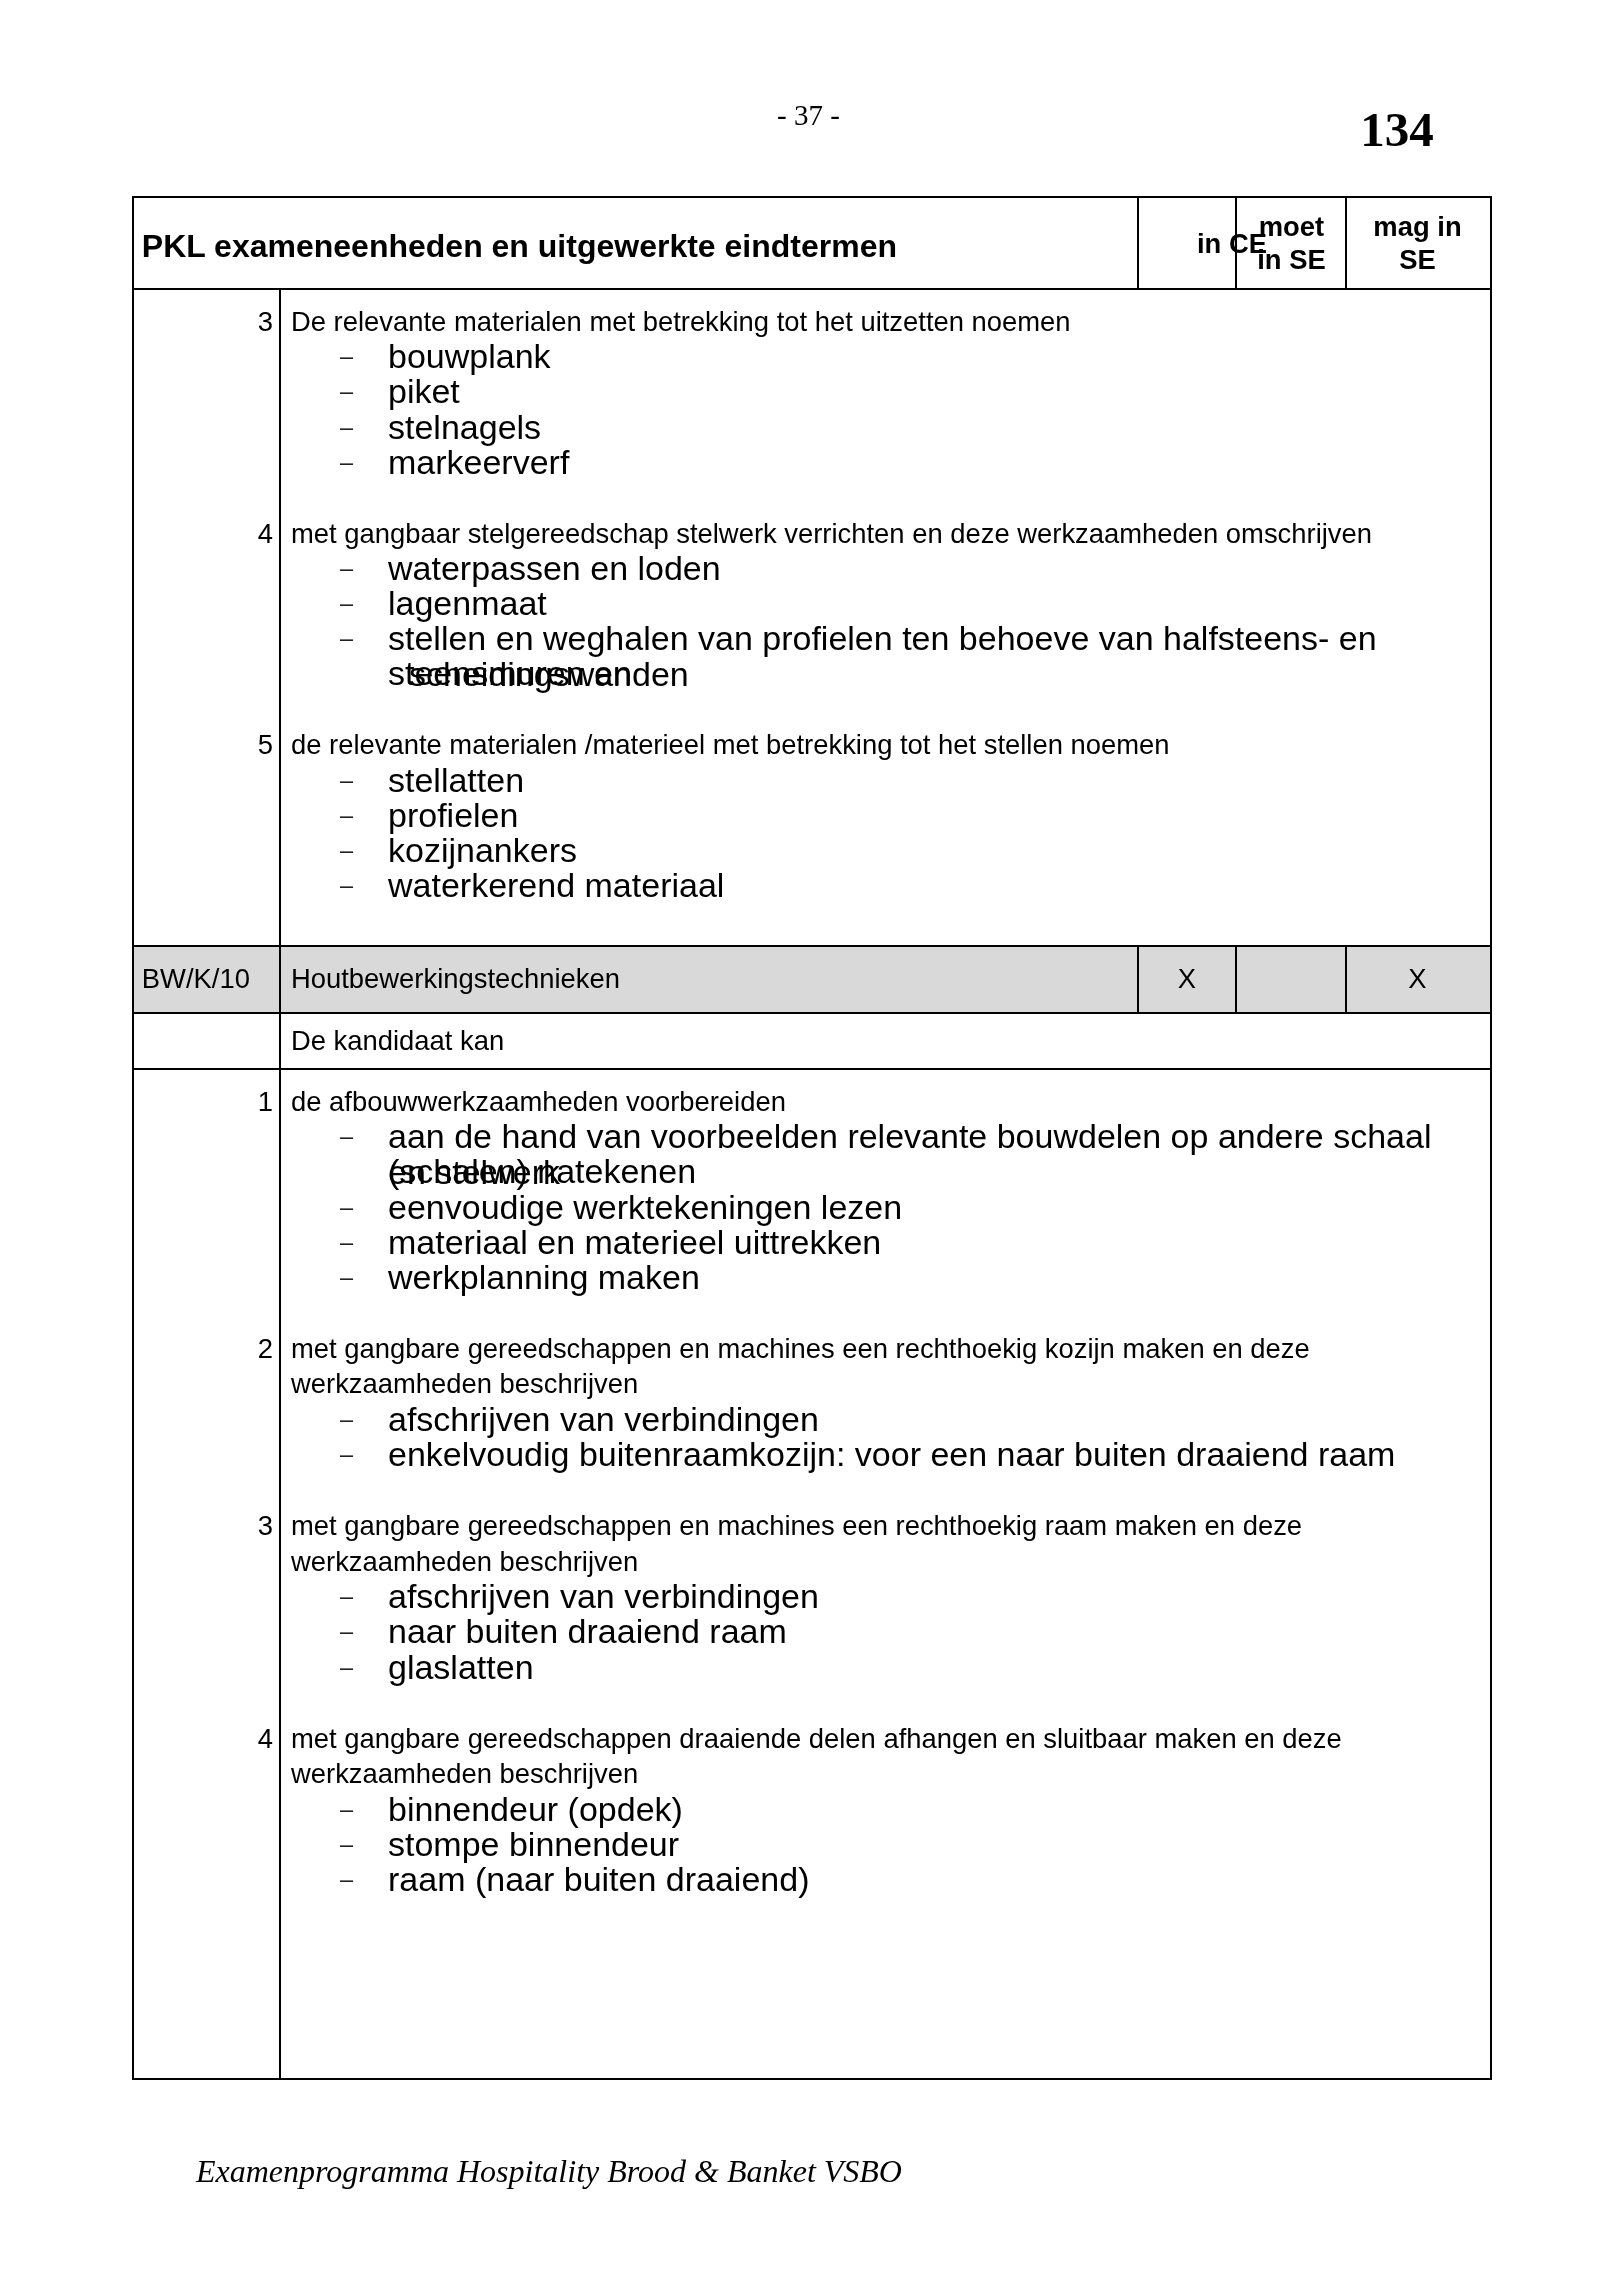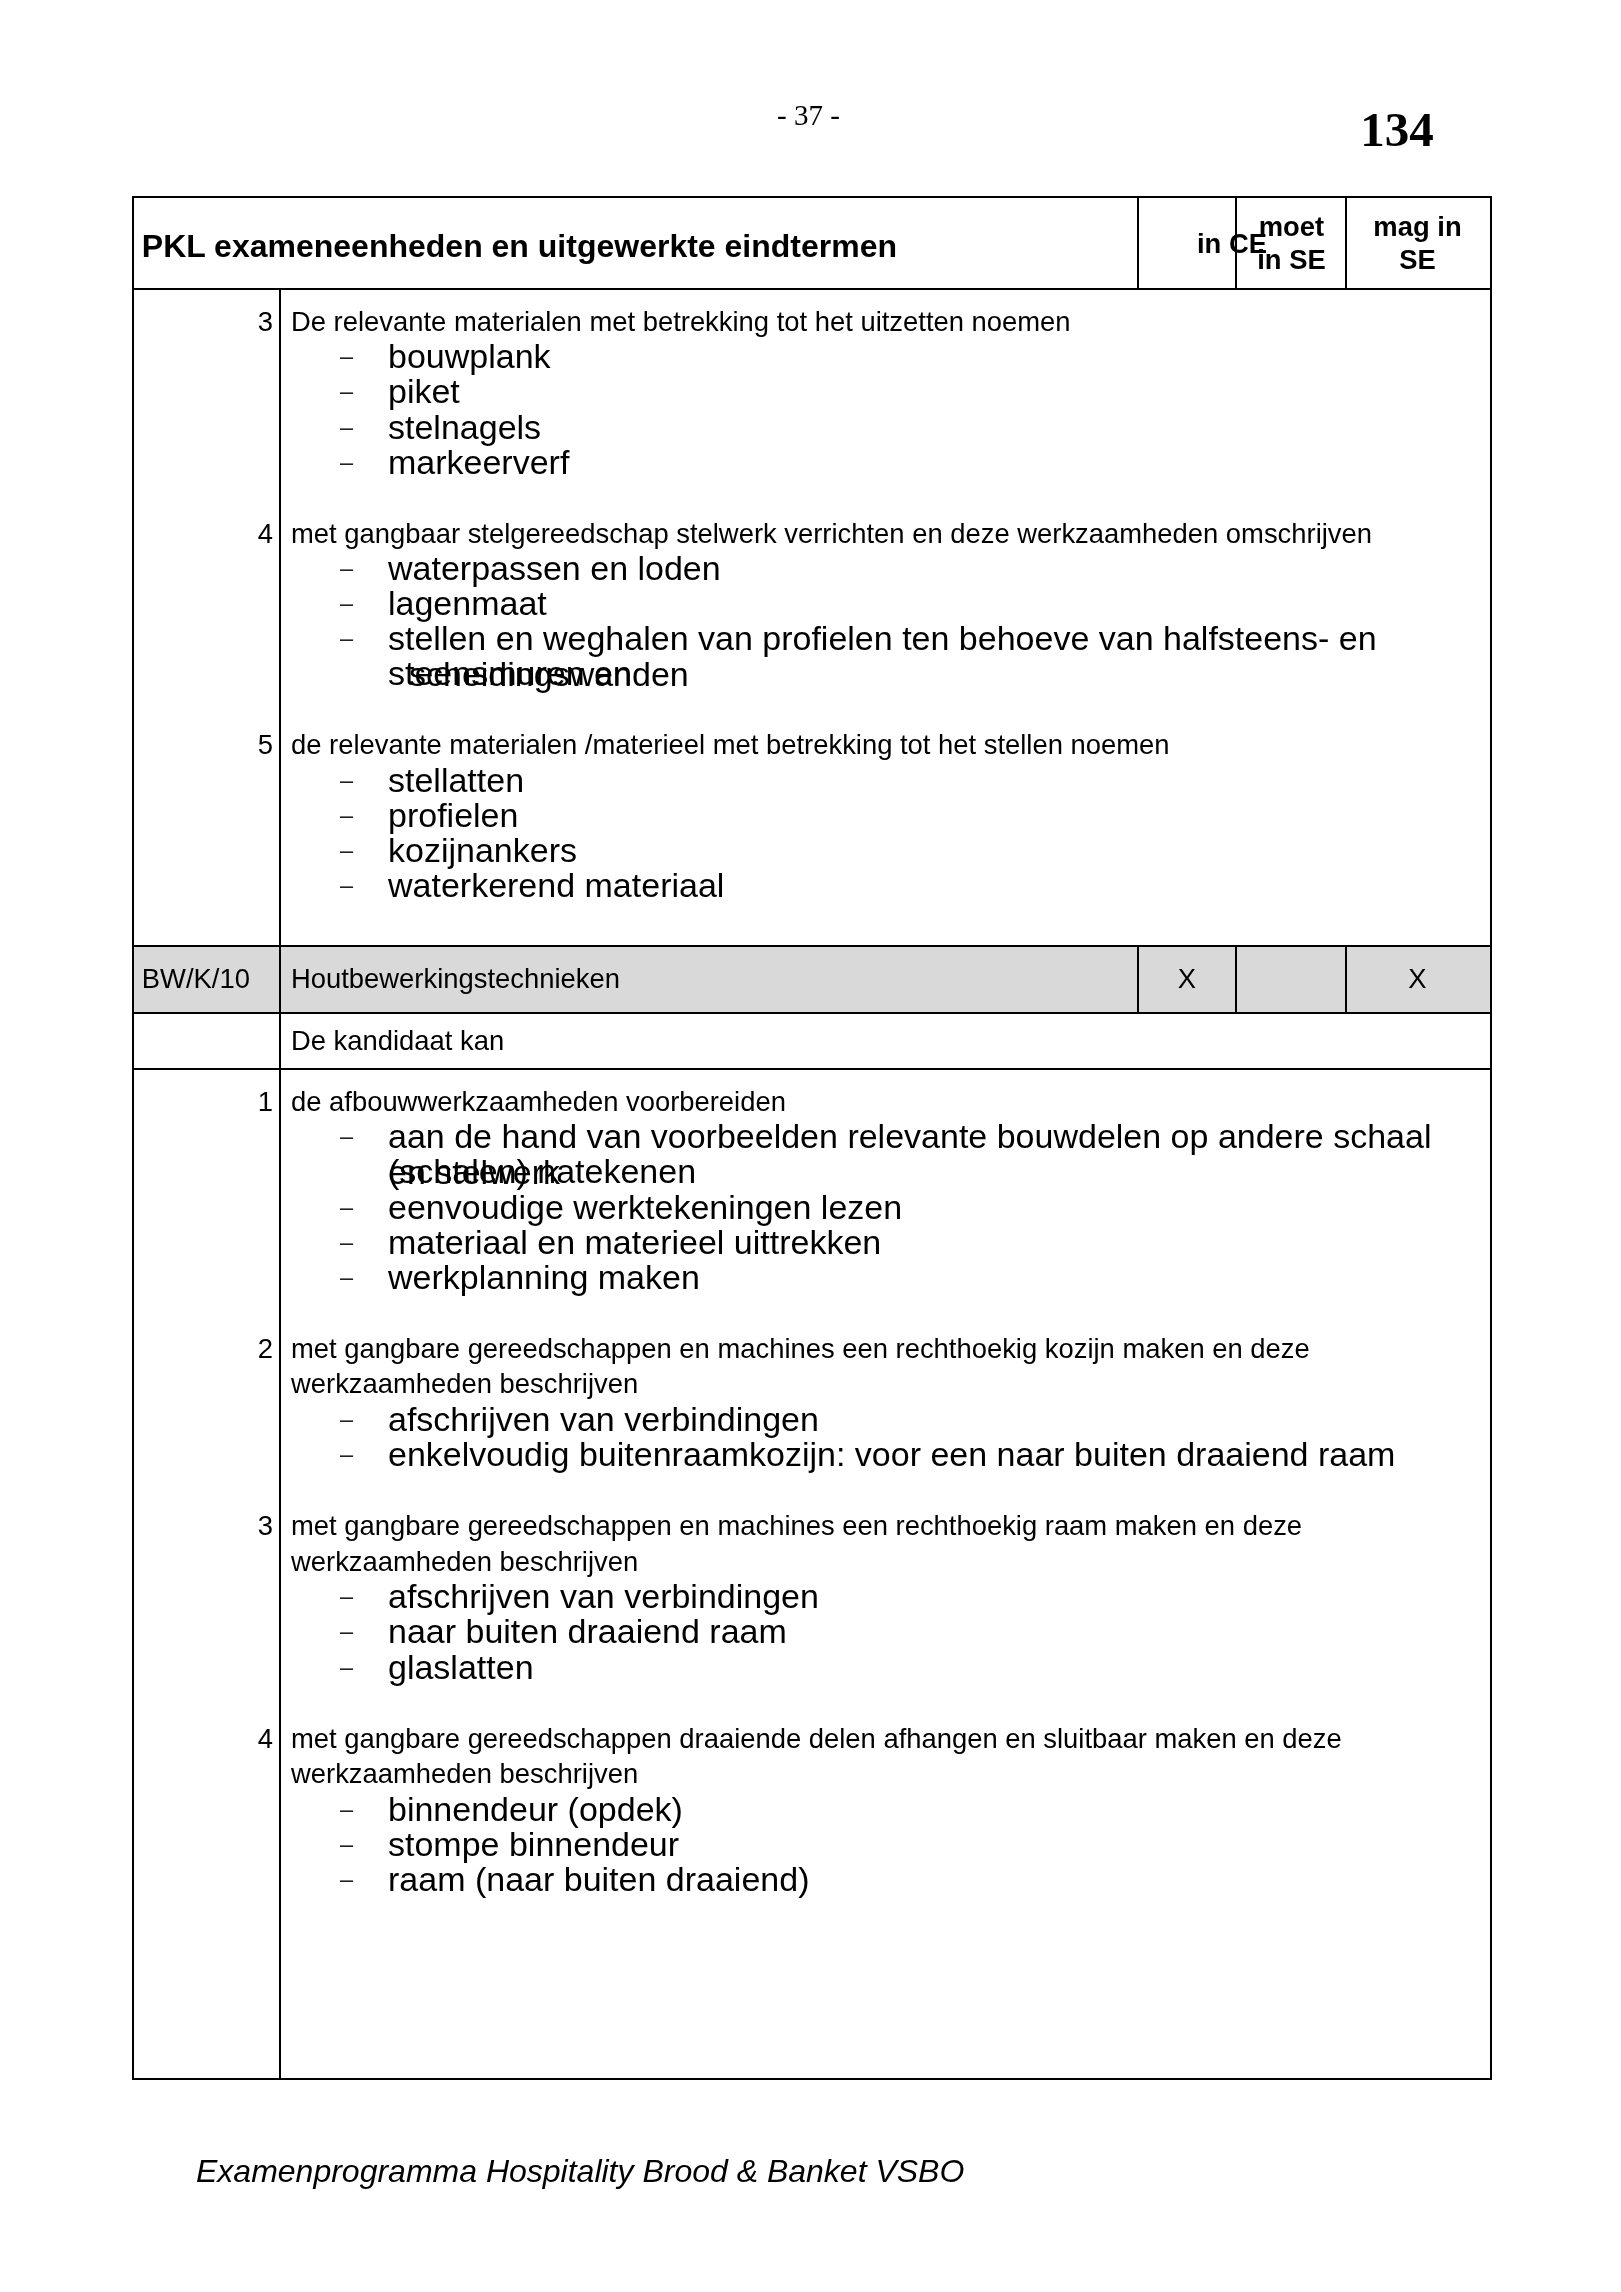--- a/index.html
+++ b/index.html
@@ -60,21 +60,21 @@
       position: absolute; top: 747px; height: 67px; display: flex; align-items: center; justify-content: center;
       font-size: 27.4px;
     }
     .kan-cell {
       position: absolute; left: 157px; top: 814px; height: 57px; display: flex; align-items: center;
       font-size: 27.4px;
     }
 
     .footer {
       position: absolute; left: 196px; top: 2152px;
-      font-family: Liberation Sans, sans-serif; font-style: italic; font-size: 32px; line-height: 39px;
+      font-family: Liberation Serif, serif; font-style: italic; font-size: 32px; line-height: 39px;
     }
   </style>
 </head>
 <body>
 
 <div class="page-num-center">- 37 -</div>
 <div class="page-num-right">134</div>
 
 <div class="table">
 

